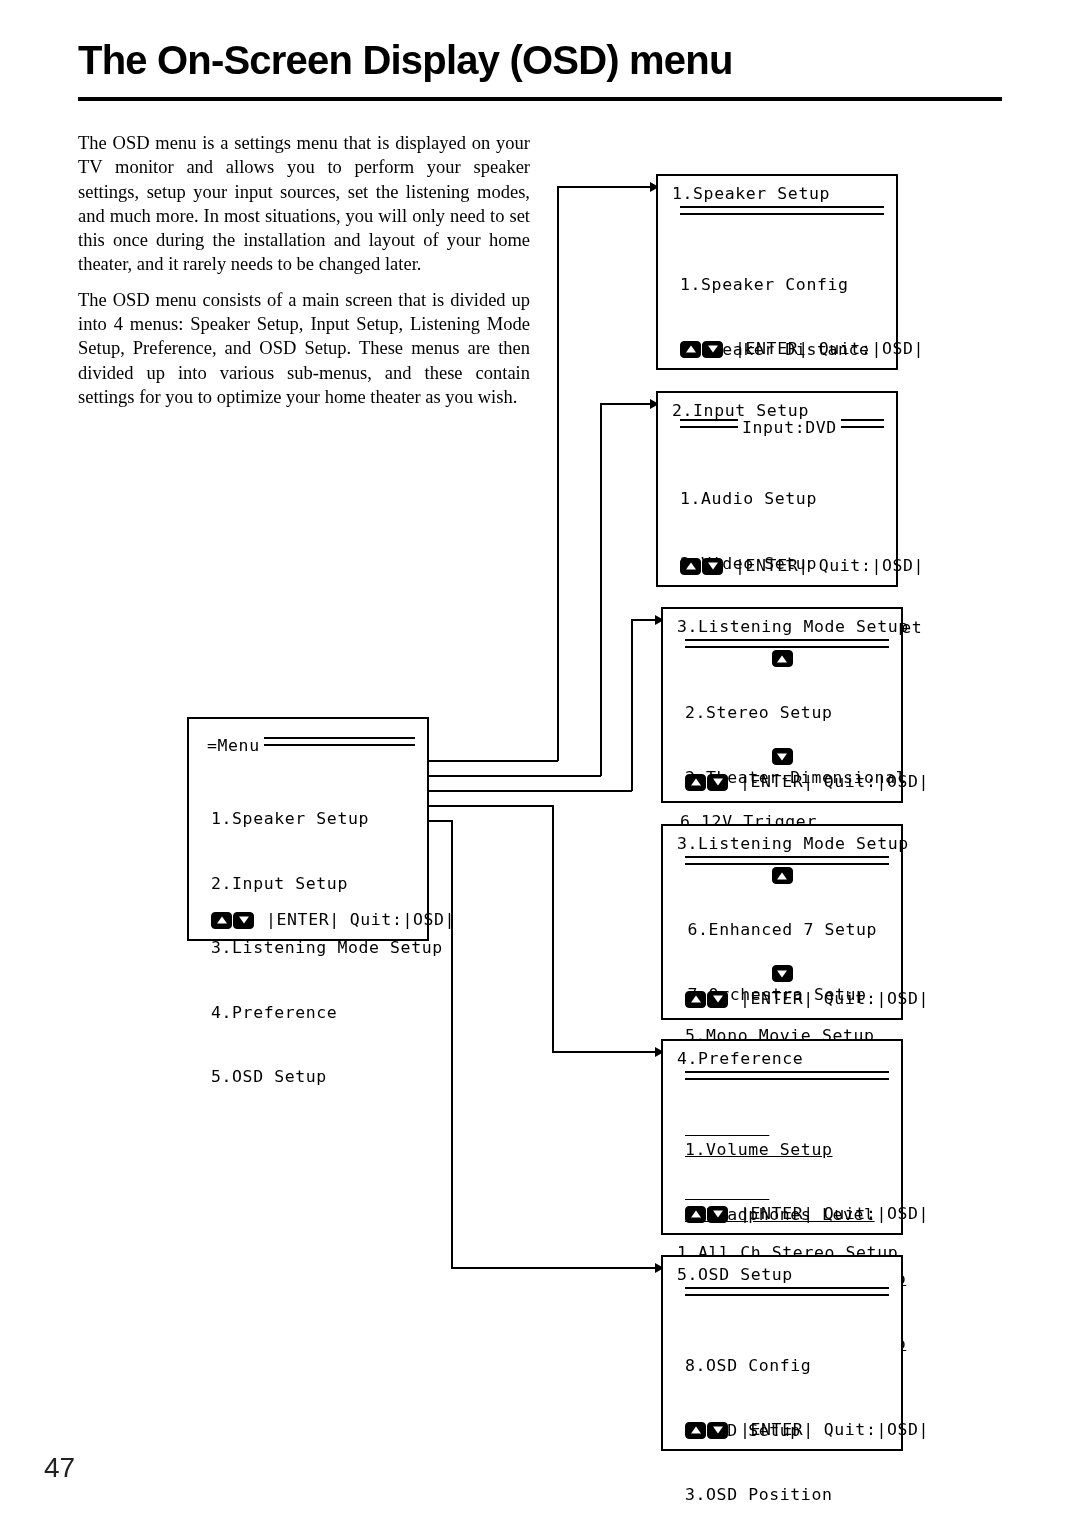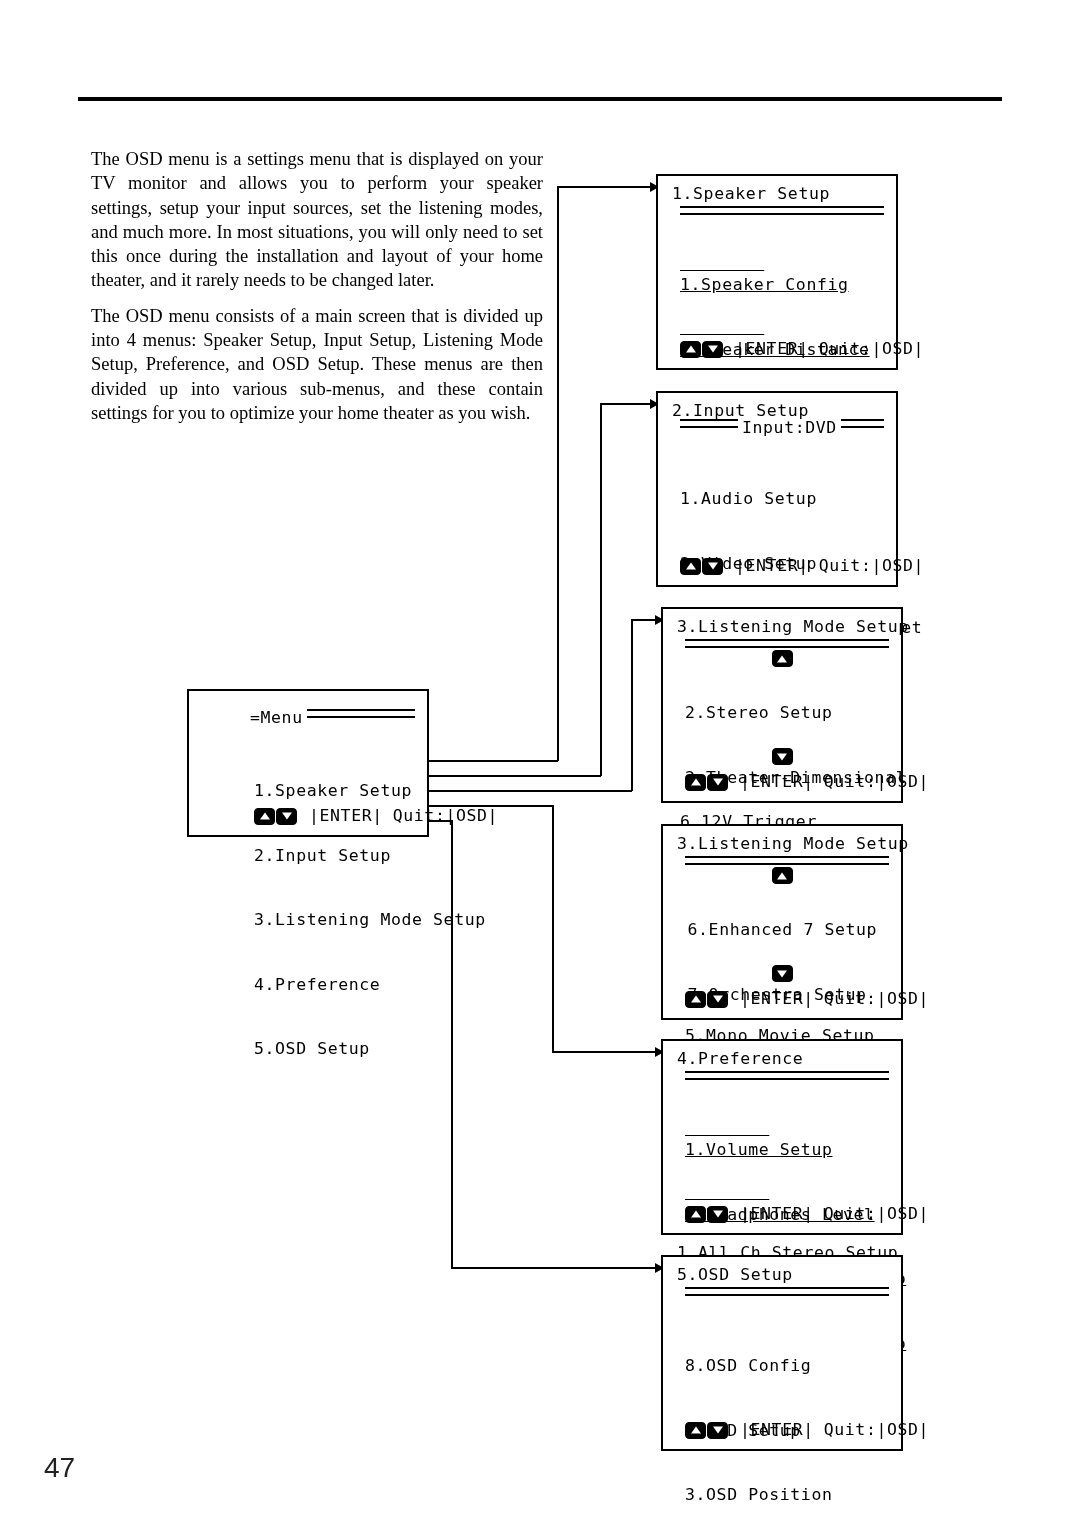--- a/index.html
+++ b/index.html
@@ -33,24 +33,23 @@
     left: 78px;
     top: 97px;
     width: 924px;
     height: 4px;
     background: #000;
   }
 
   
   .body-col {
     position: absolute;
-    left: 91px;
+    left: 78px;
     top: 131px;
     width: 452px;
-    margin-top: 16px;
   }
   .body-col p {
     margin: 0 0 11px 0;
     font-family: "Liberation Serif", "DejaVu Serif", serif;
     font-size: 18.5px;
     line-height: 24.3px;
     text-align: justify;
     color: #000;
   }
   .body-col p:last-child { margin-bottom: 0; }
@@ -198,20 +197,21 @@
     width: 5px; height: 5px;
     border-radius: 50%;
     background: #000;
   }
 </style>
 </head>
 <body>
 
 <div class="page">
 
+  <div class="page-title">The On-Screen Display (OSD) menu</div>
   <div class="title-rule"></div>
 
   <div class="body-col">
     <p>The OSD menu is a settings menu that is displayed on your TV monitor and allows you to perform your speaker settings, setup your input sources, set the listening modes, and much more. In most situations, you will only need to set this once during the installation and layout of your home theater, and it rarely needs to be changed later.</p>
     <p>The OSD menu consists of a main screen that is divided up into 4 menus: Speaker Setup, Input Setup, Listening Mode Setup, Preference, and OSD Setup. These menus are then divided up into various sub-menus, and these contain settings for you to optimize your home theater as you wish.</p>
   </div>
 
   <div class="bullet" style="left:334px; top:758px;"></div>
   <div class="bullet" style="left:322px; top:773px;"></div>
   <div class="bullet" style="left:414px; top:788px;"></div>
@@ -236,21 +236,21 @@
   <div class="wire h" style="left:314px; top:805px; width:239px;"></div>
   <div class="wire v" style="left:552px; top:805px; height:247px;"></div>
   <div class="wire h" style="left:552px; top:1051px; width:108px;"></div>
   <div class="arrowhead" style="left:655px; top:1047px;"></div>
 
   <div class="wire h" style="left:312px; top:820px; width:140px;"></div>
   <div class="wire v" style="left:451px; top:820px; height:448px;"></div>
   <div class="wire h" style="left:451px; top:1267px; width:209px;"></div>
   <div class="arrowhead" style="left:655px; top:1263px;"></div>
 
-  <div class="osd" style="left:187px; top:689px; width:242px; height:148px;padding-left:43px;">
+  <div class="osd" style="left:187px; top:717px; width:242px; height:224px;">
     <div class="osd-inner">
       <div class="osd-rule-split" style="left:14px; right:12px; top:18px;">
         <span class="lbl">=Menu</span>
         <span class="seg right"></span>
       </div>
       <div class="osd-items" style="top:46px;">
         <span class="it">1.Speaker Setup</span>
         <span class="it">2.Input Setup</span>
         <span class="it">3.Listening Mode Setup</span>
         <span class="it">4.Preference</span>
@@ -264,21 +264,21 @@
         <span class="ftxt">|ENTER|</span>
         <span class="ftxt" style="margin-left:10px;">Quit:|OSD|</span>
       </div>
     </div>
   </div>
 
   <div class="osd" style="left:656px; top:174px; width:242px; height:196px;">
     <div class="osd-inner">
       <div class="osd-title">1.Speaker Setup</div>
       <div class="osd-rule" style="top:30px;"></div>
-      <div class="osd-items" style="top:55px;text-decoration:underline;">
+      <div class="osd-items" style="top:55px;">
         <span class="it">1.Speaker Config</span>
         <span class="it">2.Speaker Distance</span>
         <span class="it">3.Level Calibration</span>
         <span class="it">4.Bass Peak Level</span>
       </div>
       <div class="osd-footer">
         <span class="keys">
           <span class="keybtn up"></span>
             <span class="keybtn down"></span>
         </span>

